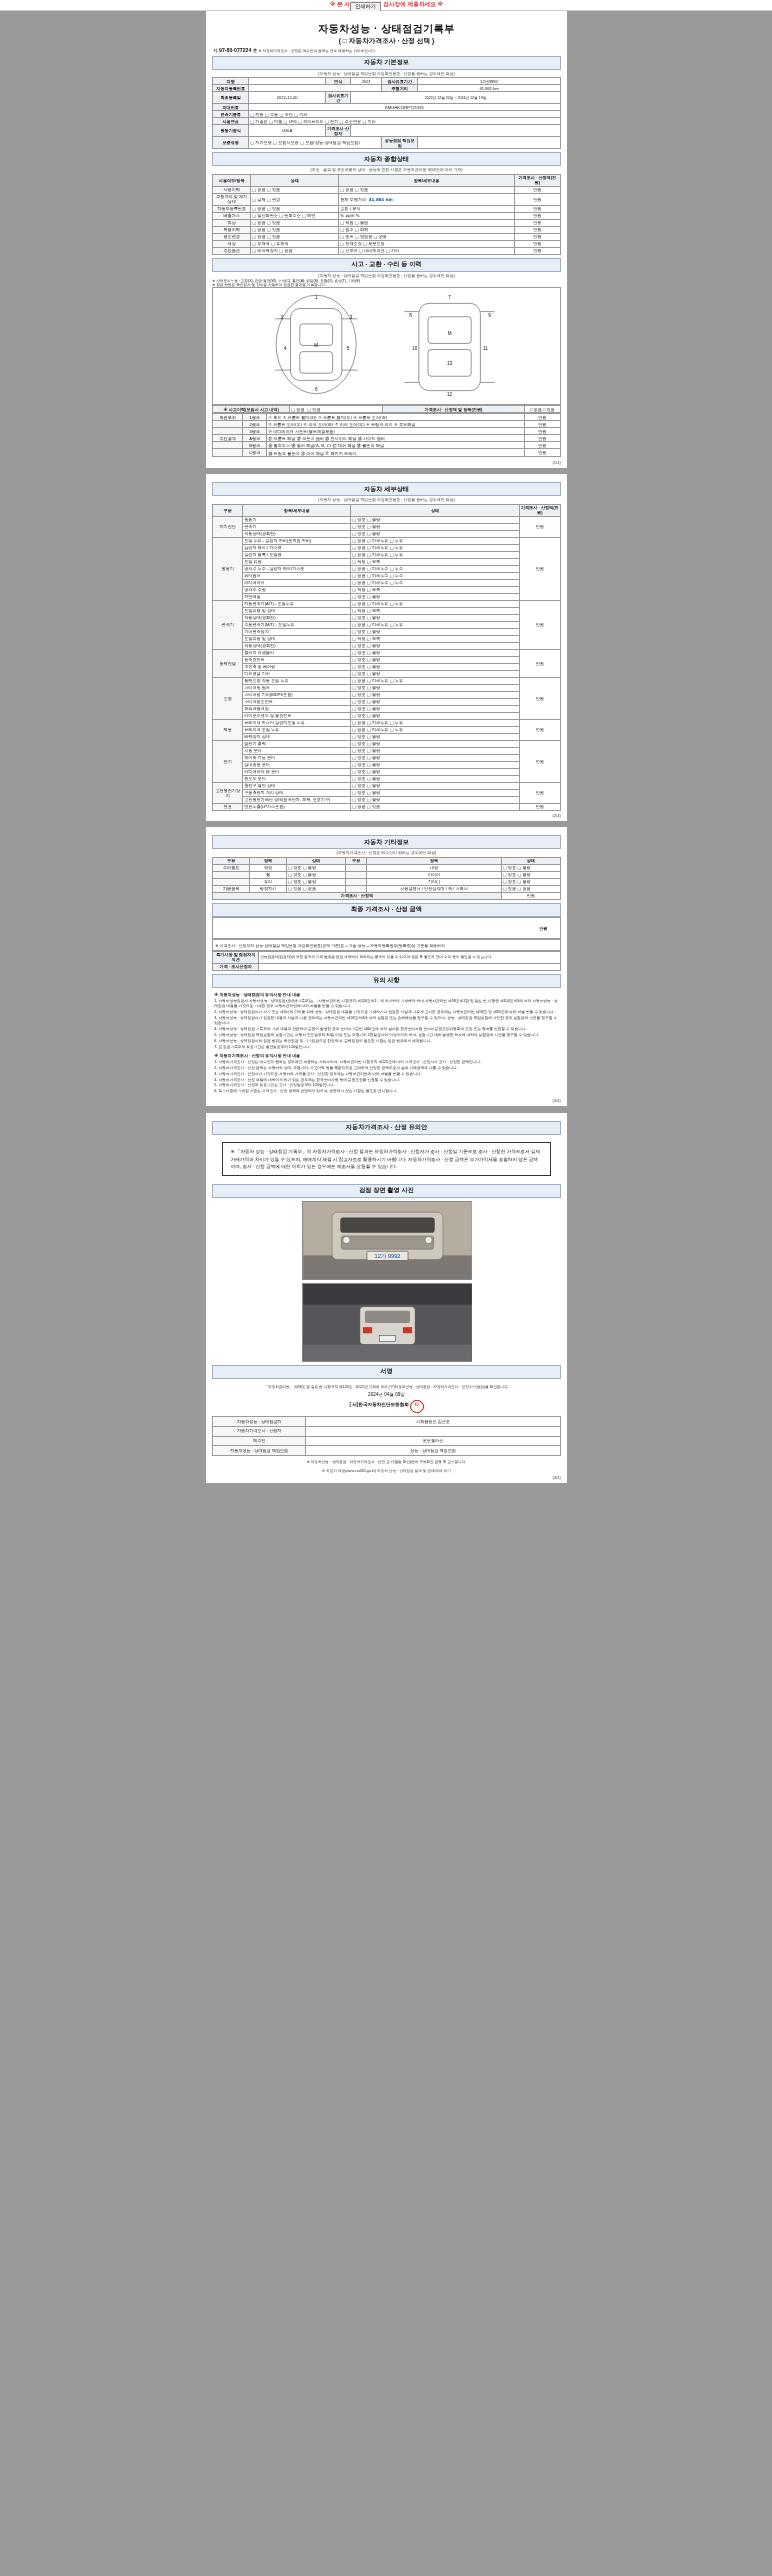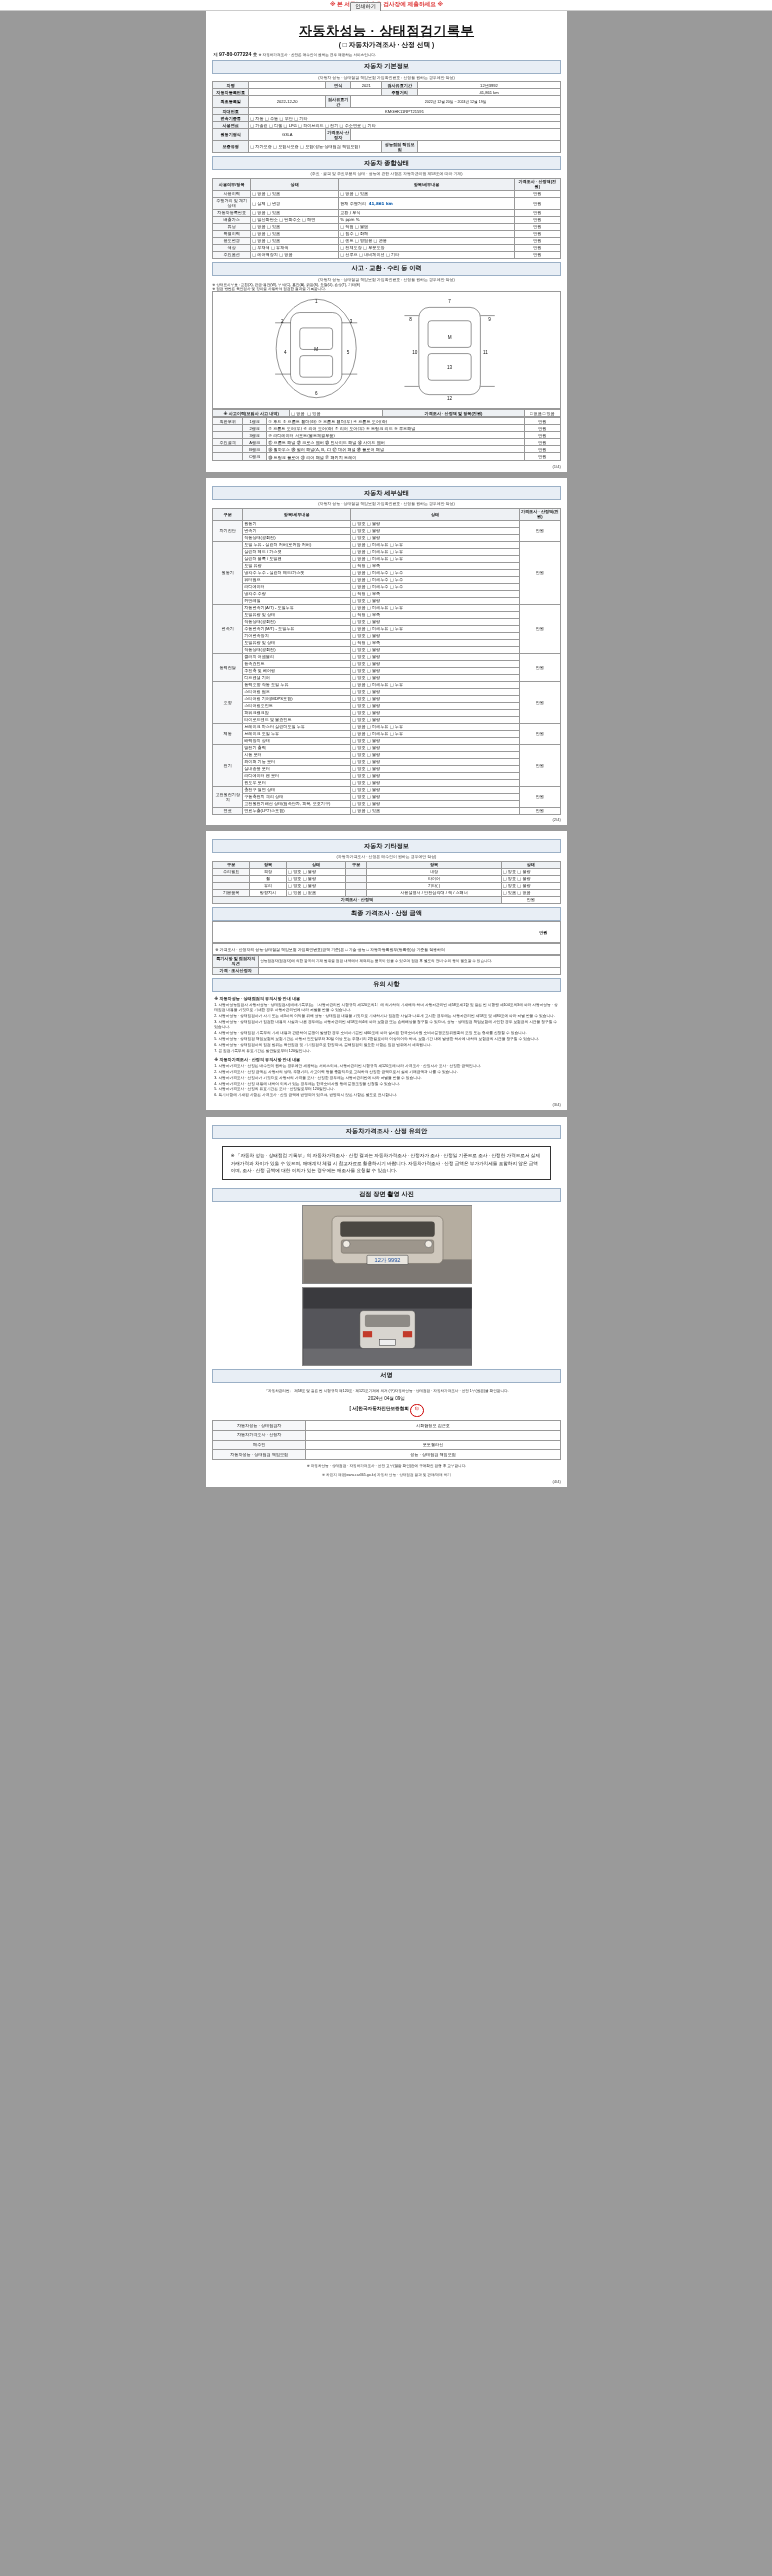--- a/index.html
+++ b/index.html
@@ -19,21 +19,21 @@
   .topbar .printbtn {
     position:absolute; right:392px; top:1.5px;
     border:0.5px solid #888; background:#f0f0f0; font-size:5.2px;
     padding:0.5px 4.1px; border-radius:1px;
   }
   .page {
     width:361px; margin:0 auto 6.2px auto; background:#fff;
     padding:5.2px 6.2px 3.1px 6.2px; position:relative;
   }
   .page-no { text-align:right; font-size:4.1px; color:#444; margin-top:2.1px;}
-  h1.doctitle { text-align:center; font-size:13px; margin:5.2px 0 1px 0; letter-spacing:0.5px;text-decoration:underline; }
+  h1.doctitle { text-align:center; font-size:10px; margin:5.2px 0 1px 0; letter-spacing:0.5px; }
   h2.doctitle2 { text-align:center; font-size:6.7px; margin:0 0 1px 0; font-weight:bold;}
   .docno { font-size:4.6px; margin:0 0 3.1px 1px; }
   .docno b { font-size:5.2px; }
   .sect-title {
     background:#e8eef5; border:0.5px solid #9bb0c6; text-align:center;
     font-weight:bold; font-size:6.2px; padding:1.5px 0; margin-top:3.1px;
   }
   .sect-sub { text-align:center; font-size:3.9px; color:#333; padding:1px 0 1.5px 0;}
   table { border-collapse:collapse; width:100%; }
   td, th { border:0.5px solid #9a9a9a; padding:0.5px 1px; font-size:4.1px; vertical-align:middle; }

